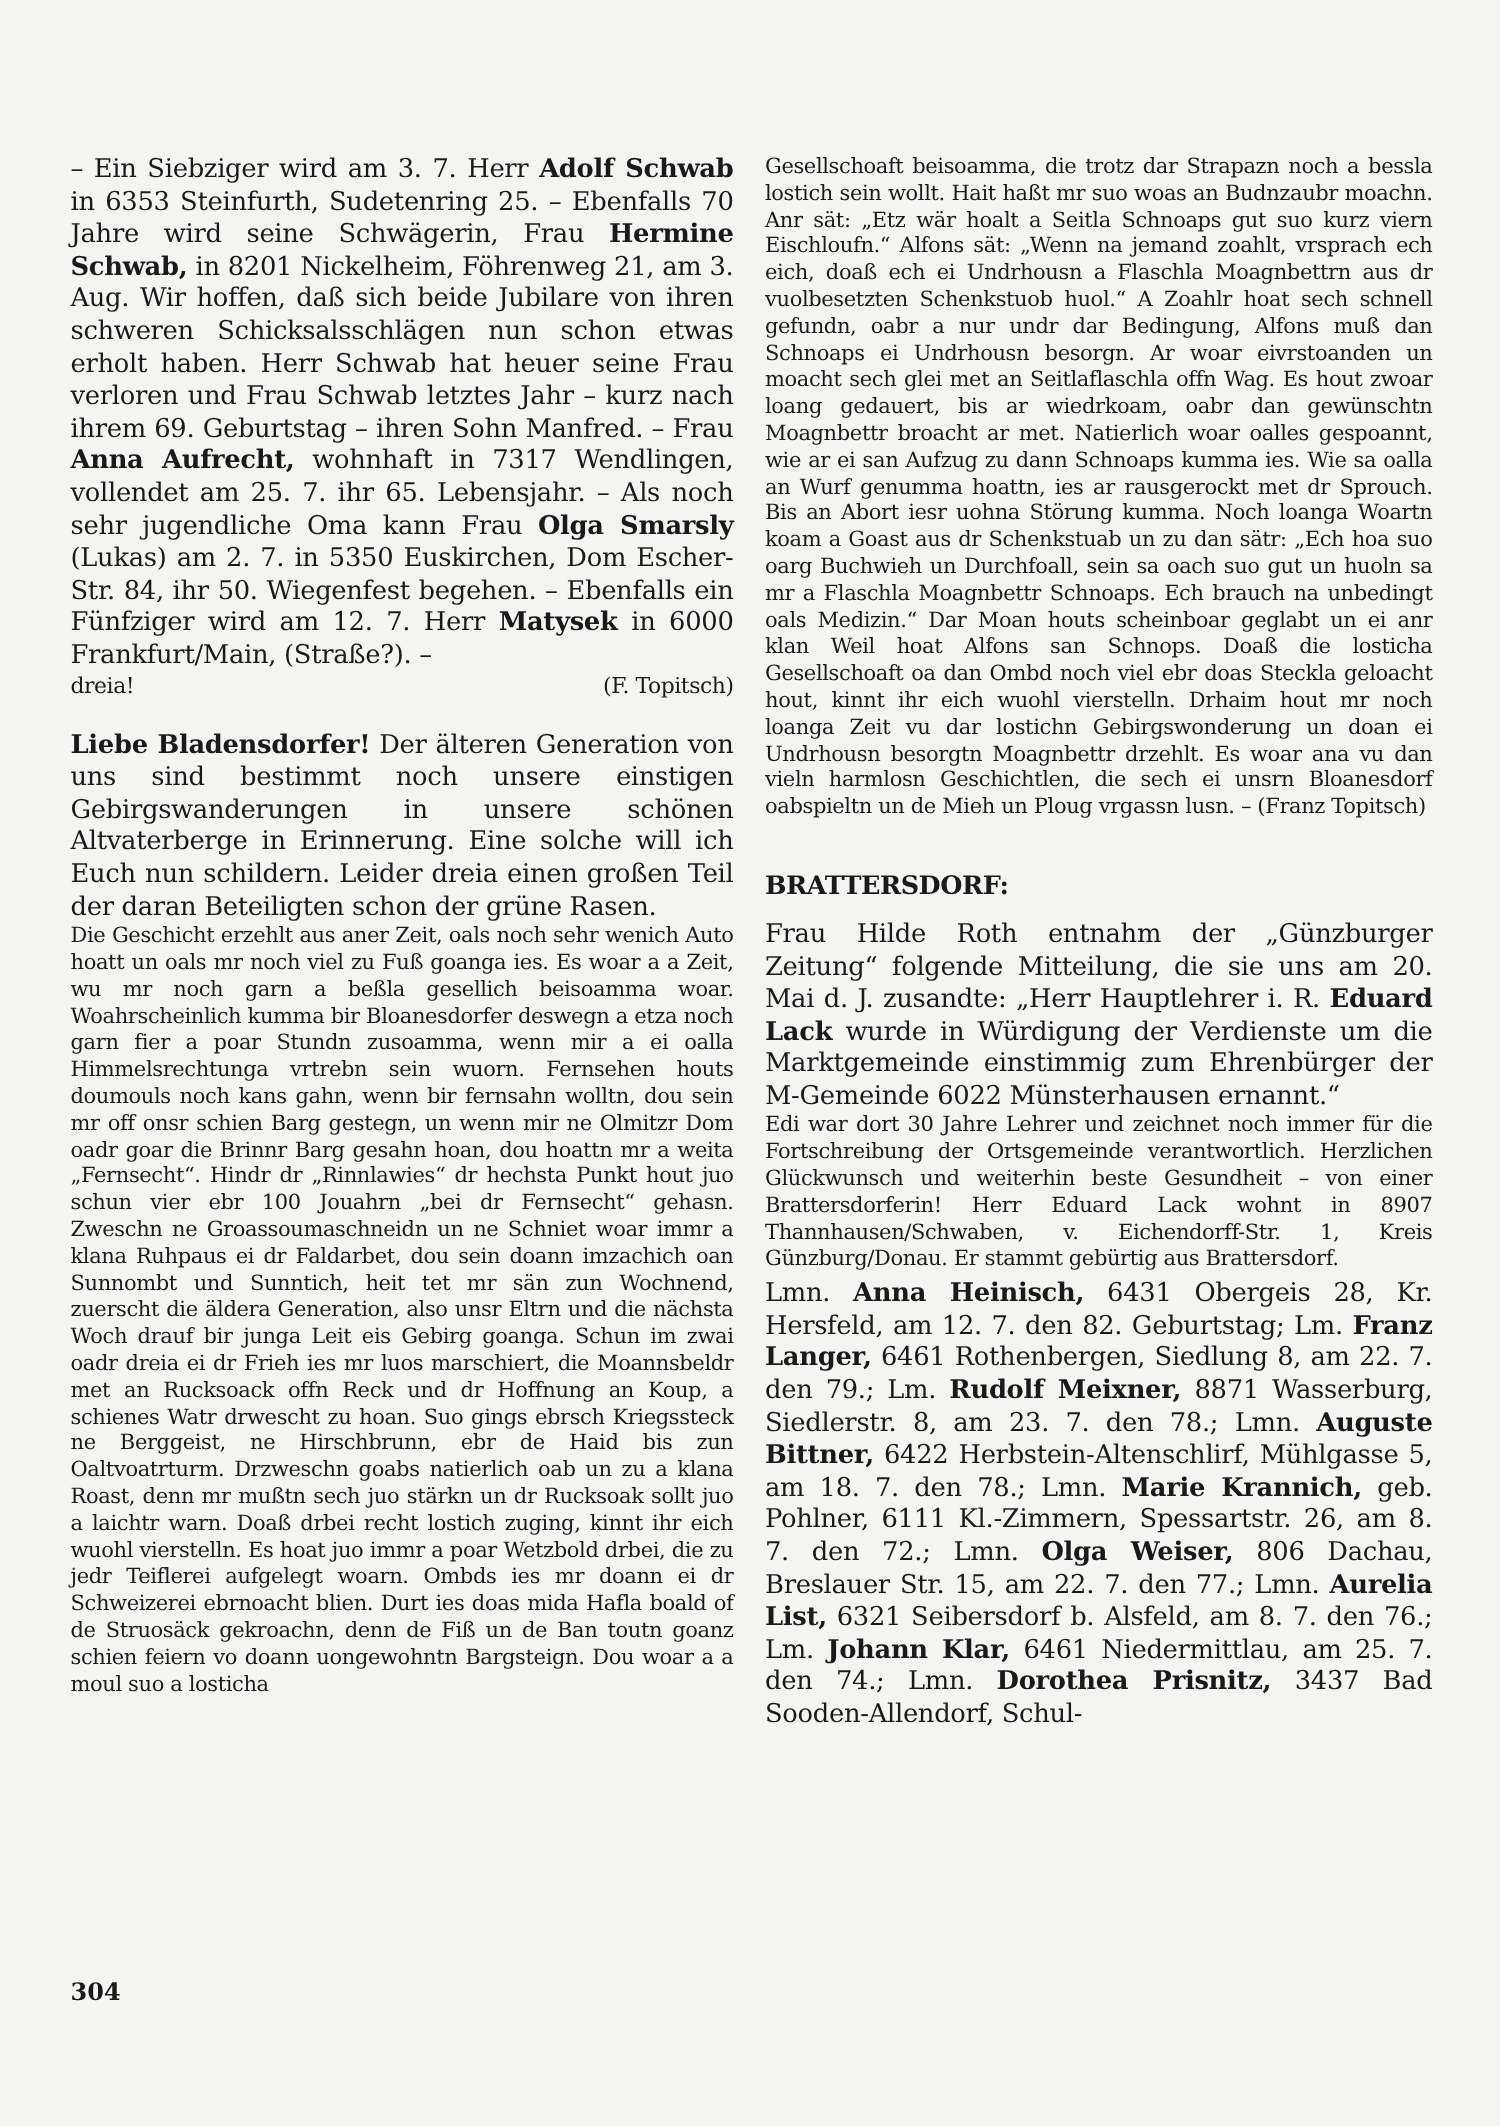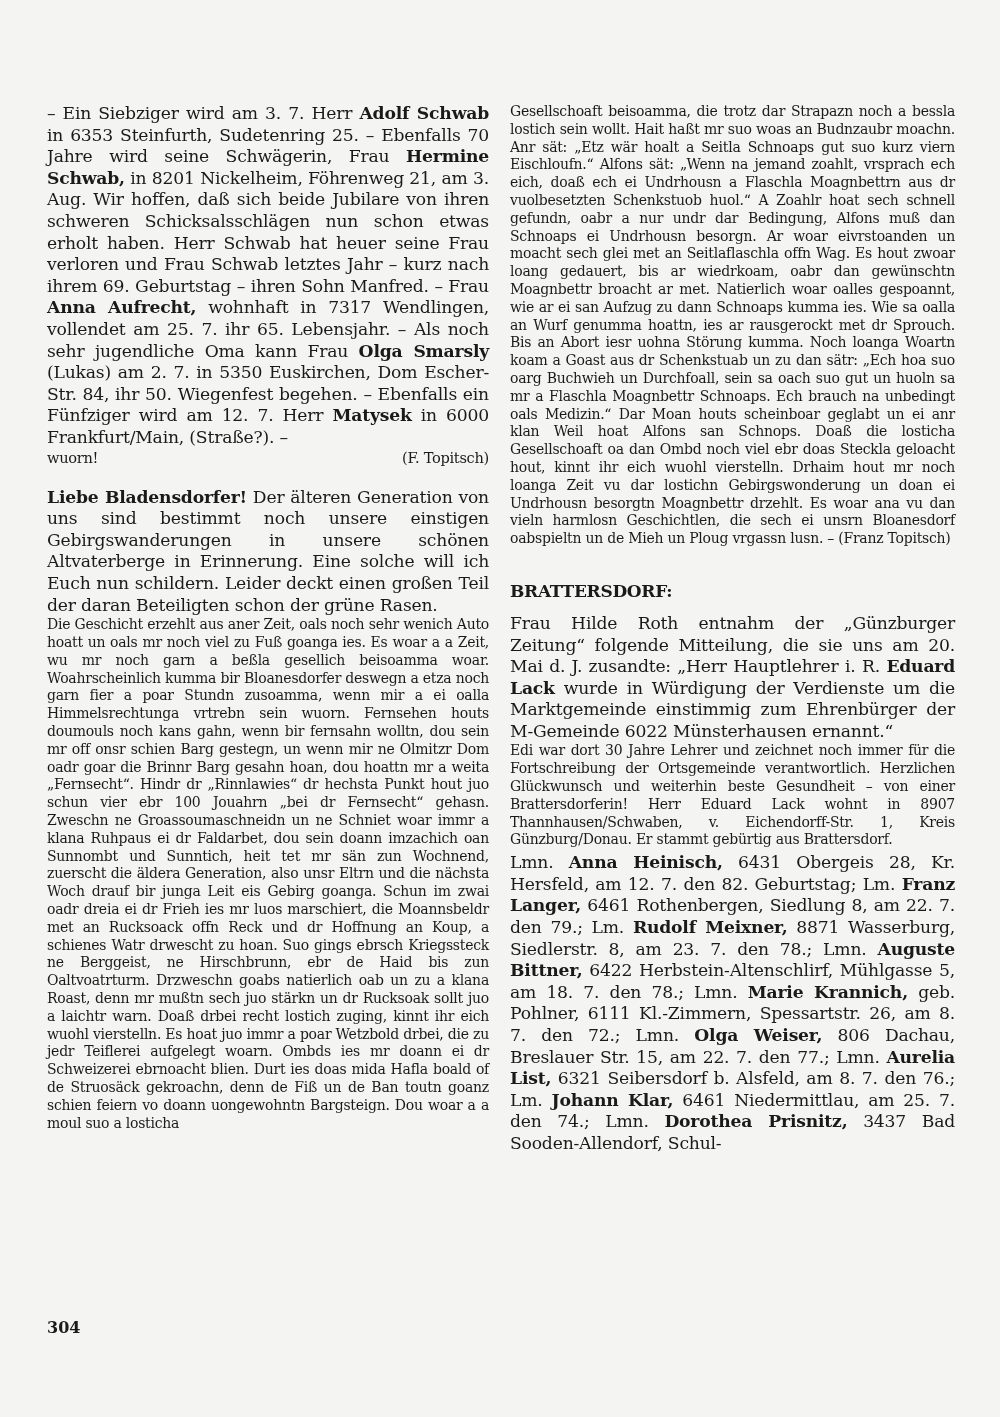--- a/index.html
+++ b/index.html
@@ -28,28 +28,28 @@
 </head>
 <body>
 
 <div class="page">
 
   <div class="col col-left">
     <p class="big">
       <span>– Ein Siebziger wird am 3. 7. Herr </span><b>Adolf Schwab</b><span> in 6353 Steinfurth, Sudetenring 25. – Ebenfalls 70 Jahre wird seine Schwägerin, Frau </span><b>Hermine Schwab,</b><span> in 8201 Nickelheim, Föhrenweg 21, am 3. Aug. Wir hoffen, daß sich beide Jubilare von ihren schweren Schicksalsschlägen nun schon etwas erholt haben. Herr Schwab hat heuer seine Frau verloren und Frau Schwab letztes Jahr – kurz nach ihrem 69. Geburtstag – ihren Sohn Manfred. – Frau </span><b>Anna Aufrecht,</b><span> wohnhaft in 7317 Wendlingen, vollendet am 25. 7. ihr 65. Lebensjahr. – Als noch sehr jugendliche Oma kann Frau </span><b>Olga Smarsly</b><span> (Lukas) am 2. 7. in 5350 Euskirchen, Dom Escher-Str. 84, ihr 50. Wiegenfest begehen. – Ebenfalls ein Fünfziger wird am 12. 7. Herr </span><b>Matysek</b><span> in 6000 Frankfurt/Main, (Straße?). –</span>
     </p>
     <div class="mid sig-line">
-      <span>wuorn!</span>
+      <span>dreia!</span>
       <span>(F. Topitsch)</span>
     </div>
 
     <div class="gap-lg"></div>
 
     <p class="big">
-      <b>Liebe Bladensdorfer!</b><span> Der älteren Generation von uns sind bestimmt noch unsere einstigen Gebirgswanderungen in unsere schönen Altvaterberge in Erinnerung. Eine solche will ich Euch nun schildern. Leider deckt einen großen Teil der daran Beteiligten schon der grüne Rasen.</span>
+      <b>Liebe Bladensdorfer!</b><span> Der älteren Generation von uns sind bestimmt noch unsere einstigen Gebirgswanderungen in unsere schönen Altvaterberge in Erinnerung. Eine solche will ich Euch nun schildern. Leider dreia einen großen Teil der daran Beteiligten schon der grüne Rasen.</span>
     </p>
     <p class="small">Die Geschicht erzehlt aus aner Zeit, oals noch sehr wenich Auto hoatt un oals mr noch viel zu Fuß goanga ies. Es woar a a Zeit, wu mr noch garn a beßla gesellich beisoamma woar. Woahrscheinlich kumma bir Bloanesdorfer deswegn a etza noch garn fier a poar Stundn zusoamma, wenn mir a ei oalla Himmelsrechtunga vrtrebn sein wuorn. Fernsehen houts doumouls noch kans gahn, wenn bir fernsahn wolltn, dou sein mr off onsr schien Barg gestegn, un wenn mir ne Olmitzr Dom oadr goar die Brinnr Barg gesahn hoan, dou hoattn mr a weita „Fernsecht“. Hindr dr „Rinnlawies“ dr hechsta Punkt hout juo schun vier ebr 100 Jouahrn „bei dr Fernsecht“ gehasn. Zweschn ne Groassoumaschneidn un ne Schniet woar immr a klana Ruhpaus ei dr Faldarbet, dou sein doann imzachich oan Sunnombt und Sunntich, heit tet mr sän zun Wochnend, zuerscht die äldera Generation, also unsr Eltrn und die nächsta Woch drauf bir junga Leit eis Gebirg goanga. Schun im zwai oadr dreia ei dr Frieh ies mr luos marschiert, die Moannsbeldr met an Rucksoack offn Reck und dr Hoffnung an Koup, a schienes Watr drwescht zu hoan. Suo gings ebrsch Kriegssteck ne Berggeist, ne Hirschbrunn, ebr de Haid bis zun Oaltvoatrturm. Drzweschn goabs natierlich oab un zu a klana Roast, denn mr mußtn sech juo stärkn un dr Rucksoak sollt juo a laichtr warn. Doaß drbei recht lostich zuging, kinnt ihr eich wuohl vierstelln. Es hoat juo immr a poar Wetzbold drbei, die zu jedr Teiflerei aufgelegt woarn. Ombds ies mr doann ei dr Schweizerei ebrnoacht blien. Durt ies doas mida Hafla boald of de Struosäck gekroachn, denn de Fiß un de Ban toutn goanz schien feiern vo doann uongewohntn Bargsteign. Dou woar a a moul suo a losticha</p>
   </div>
 
   <div class="col col-right">
     <p class="small">Gesellschoaft beisoamma, die trotz dar Strapazn noch a bessla lostich sein wollt. Hait haßt mr suo woas an Budnzaubr moachn. Anr sät: „Etz wär hoalt a Seitla Schnoaps gut suo kurz viern Eischloufn.“ Alfons sät: „Wenn na jemand zoahlt, vrsprach ech eich, doaß ech ei Undrhousn a Flaschla Moagnbettrn aus dr vuolbesetzten Schenkstuob huol.“ A Zoahlr hoat sech schnell gefundn, oabr a nur undr dar Bedingung, Alfons muß dan Schnoaps ei Undrhousn besorgn. Ar woar eivrstoanden un moacht sech glei met an Seitlaflaschla offn Wag. Es hout zwoar loang gedauert, bis ar wiedrkoam, oabr dan gewünschtn Moagnbettr broacht ar met. Natierlich woar oalles gespoannt, wie ar ei san Aufzug zu dann Schnoaps kumma ies. Wie sa oalla an Wurf genumma hoattn, ies ar rausgerockt met dr Sprouch. Bis an Abort iesr uohna Störung kumma. Noch loanga Woartn koam a Goast aus dr Schenkstuab un zu dan sätr: „Ech hoa suo oarg Buchwieh un Durchfoall, sein sa oach suo gut un huoln sa mr a Flaschla Moagnbettr Schnoaps. Ech brauch na unbedingt oals Medizin.“ Dar Moan houts scheinboar geglabt un ei anr klan Weil hoat Alfons san Schnops. Doaß die losticha Gesellschoaft oa dan Ombd noch viel ebr doas Steckla geloacht hout, kinnt ihr eich wuohl vierstelln. Drhaim hout mr noch loanga Zeit vu dar lostichn Gebirgswonderung un doan ei Undrhousn besorgtn Moagnbettr drzehlt. Es woar ana vu dan vieln harmlosn Geschichtlen, die sech ei unsrn Bloanesdorf oabspieltn un de Mieh un Ploug vrgassn lusn. – (Franz Topitsch)</p>
 
     <p class="section-head">BRATTERSDORF:</p>
 
     <p class="big">

